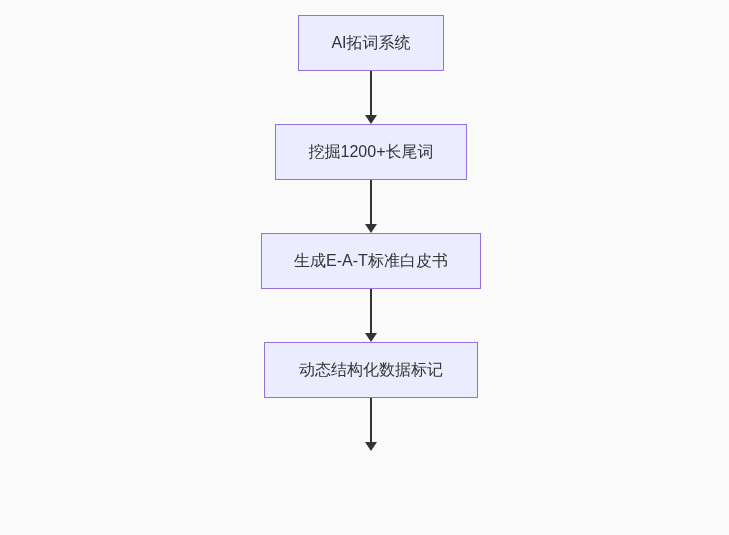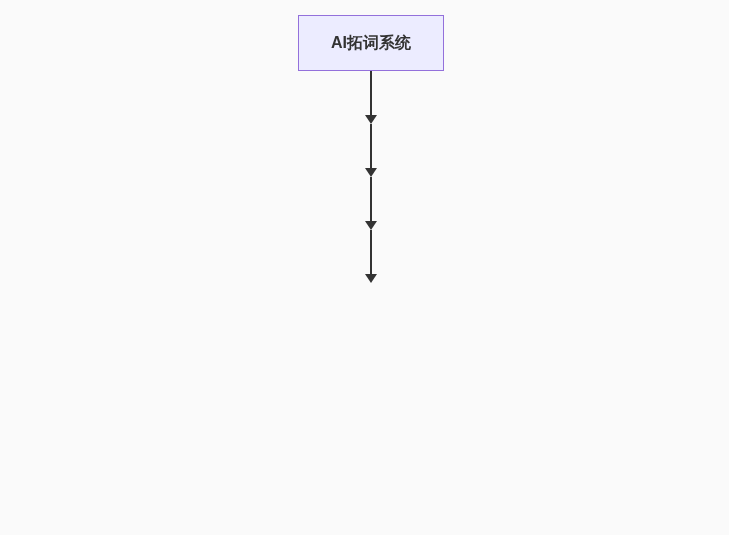--- a/index.html
+++ b/index.html
@@ -18,21 +18,20 @@
     overflow: hidden;
   }
   .canvas {
     width: 729px;
     height: 535px;
     display: flex;
     flex-direction: column;
     align-items: center;
     padding-top: 15px;
     padding-left: 13px; 
-    font-weight: bold;
   }
   .node {
     height: 56px;
     background: var(--node-fill);
     border: 1px solid var(--node-border);
     color: var(--text);
     display: flex;
     align-items: center;
     justify-content: center;
     font-size: 16px;
@@ -73,32 +72,41 @@
 
   <div class="node n1">
     <span>AI拓词系统</span>
   </div>
 
   <div class="arrow">
     <div class="line"></div>
     <div class="head"></div>
   </div>
 
+  <div class="node n2">
+    <span>挖掘1200+长尾词</span>
+  </div>
 
   <div class="arrow">
     <div class="line"></div>
     <div class="head"></div>
   </div>
 
+  <div class="node n3">
+    <span>生成E-A-T标准白皮书</span>
+  </div>
 
   <div class="arrow">
     <div class="line"></div>
     <div class="head"></div>
   </div>
 
+  <div class="node n4">
+    <span>动态结构化数据标记</span>
+  </div>
 
   <div class="arrow">
     <div class="line"></div>
     <div class="head"></div>
   </div>
 
 
 </div>
 
 </body></html>

